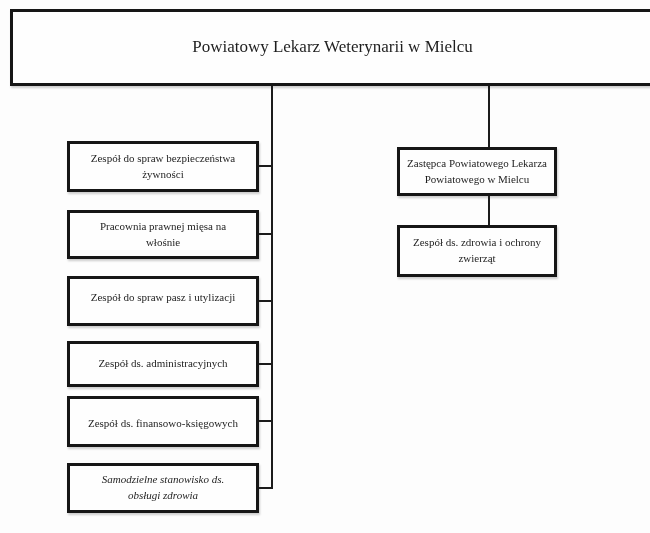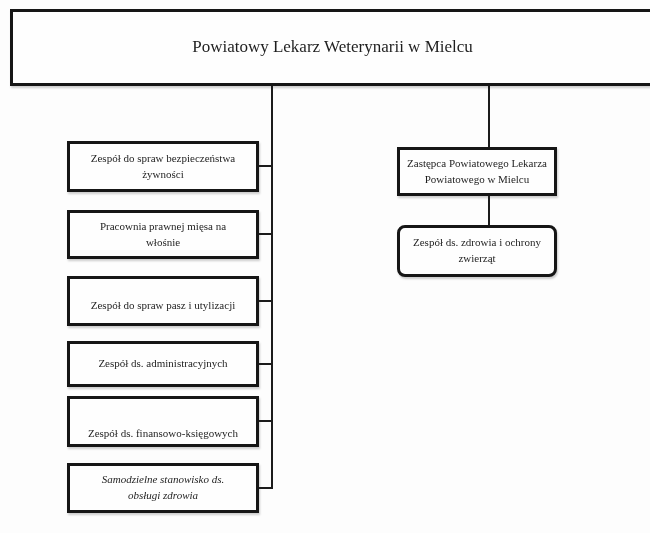--- a/index.html
+++ b/index.html
@@ -37,28 +37,28 @@
   }
   .root-box {
     left: 10px; top: 9px;
     width: 645px; height: 77px;
     font-size: 17px;
   }
   
   .lb { left: 67px; width: 192px; }
   .b1 { top: 141px; height: 51px; }
   .b2 { top: 210px; height: 49px; }
-  .b3 { top: 276px; height: 50px; justify-content: center; padding-top: 11px; }
+  .b3 { top: 276px; height: 50px; justify-content: flex-start; padding-top: 11px; }
   .b4 { top: 341px; height: 46px; }
-  .b5 { top: 396px; height: 51px; justify-content: flex-end; padding-top: 6px; }
+  .b5 { top: 396px; height: 51px; justify-content: center; padding-top: 6px; }
   .b6 { top: 463px; height: 50px; font-style: italic; }
   
   .rb { left: 397px; width: 160px; }
   .r1 { top: 147px; height: 49px; }
-  .r2 { top: 225px; height: 52px; border-radius: 8px; }
+  .r2 { top: 225px; height: 52px; }
   
   .conn {
     position: absolute;
     background: #1c1c1c;
   }
   .v { width: 2px; }
   .h { height: 2px; }
   .trunk-left  { left: 271px; top: 86px; height: 403px; }
   .trunk-right { left: 488px; top: 86px; height: 61px; }
   .conn-r1-r2  { left: 488px; top: 196px; height: 29px; }

